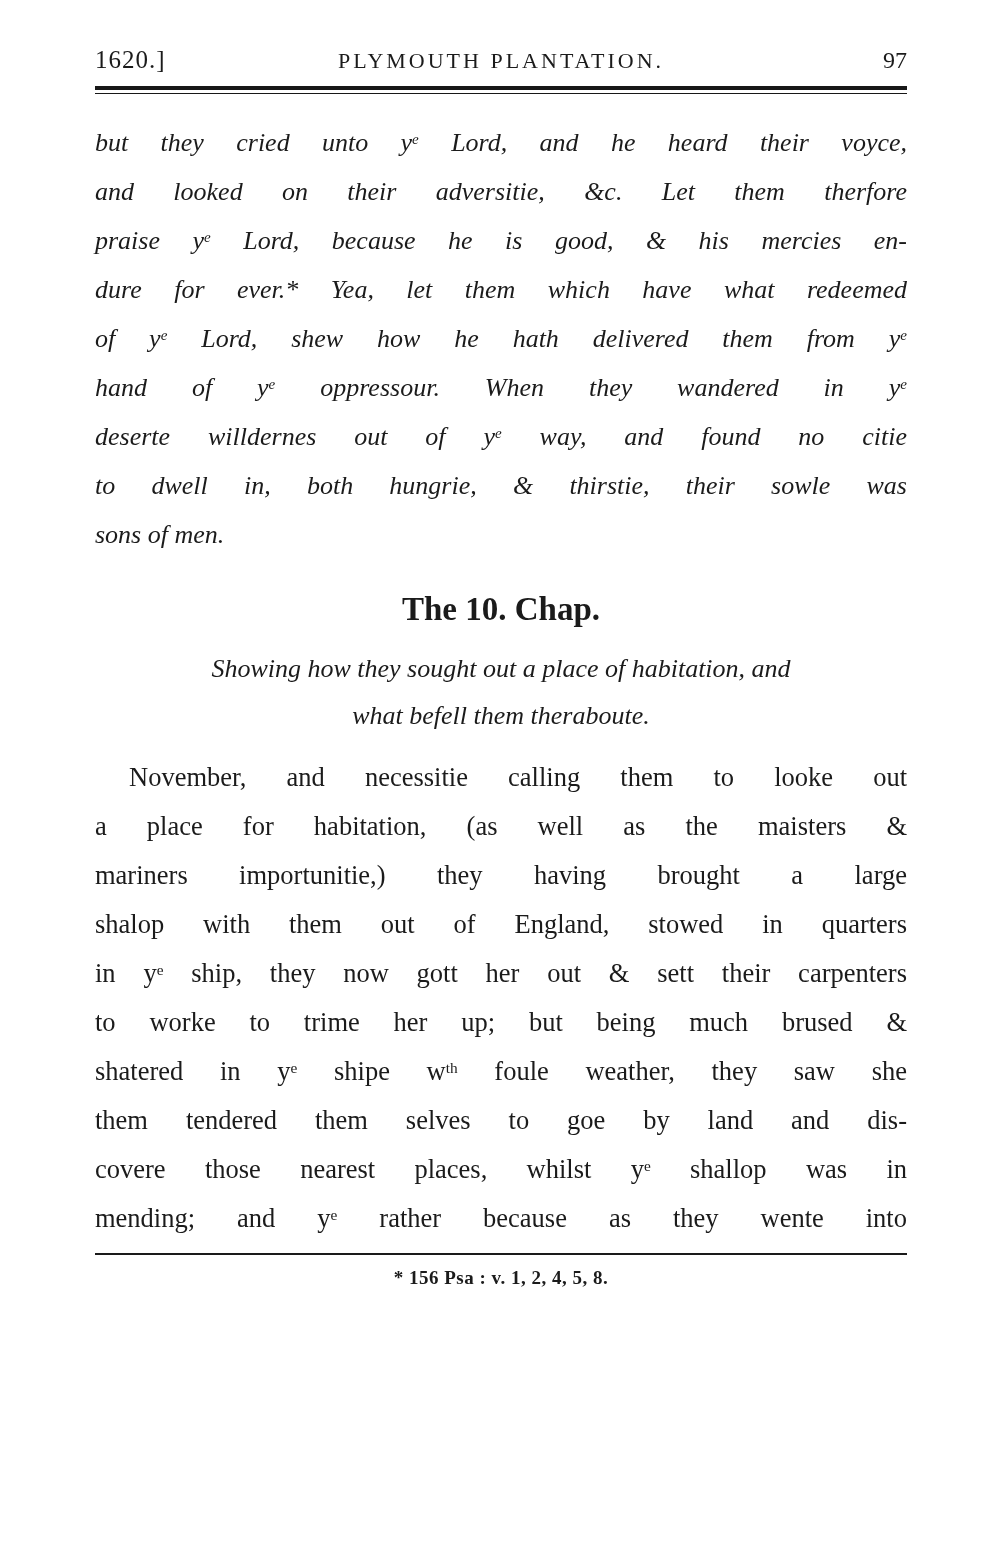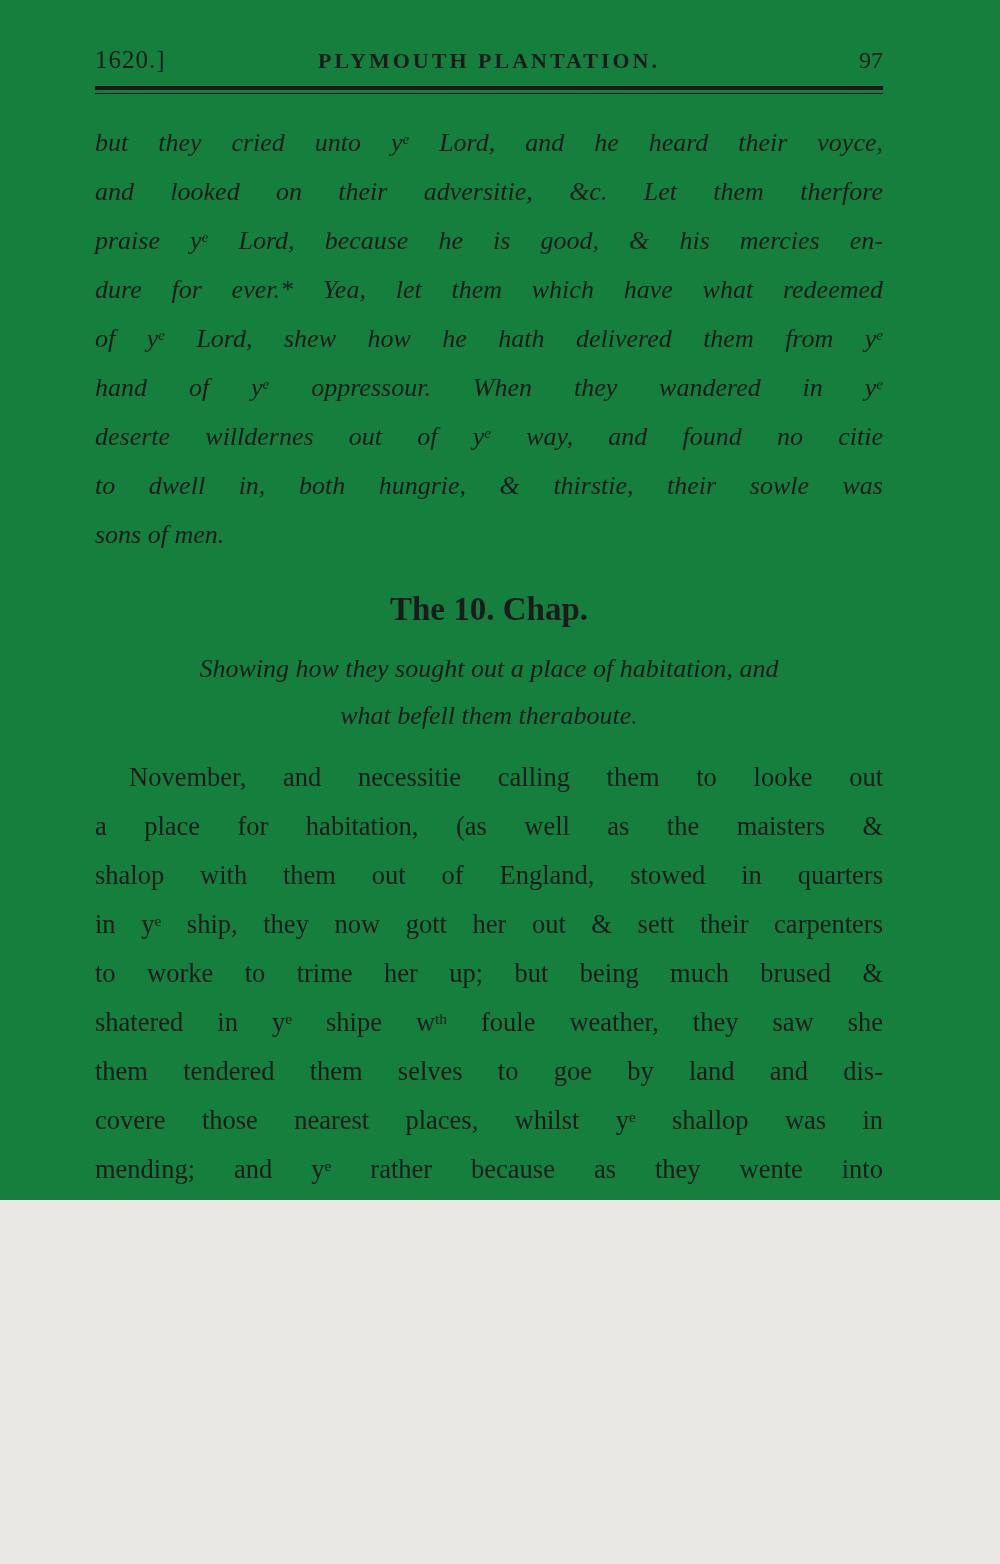--- a/index.html
+++ b/index.html
@@ -3,45 +3,45 @@
 <meta charset="utf-8">
 <style>
   html, body {
     margin: 0;
     padding: 0;
     background: #e9e7e2;
   }
   .page {
     position: relative;
     width: 1000px;
-    height: 1200px;
+    height: 1564px;
     margin: 0 auto;
-    background: #15803d;
+    background: #ffffff;
     color: #1b1b1b;
     box-sizing: border-box;
-    padding: 40px 117px 40px 95px;
+    padding: 40px 93px 40px 95px;
     font-family: "Liberation Serif", "DejaVu Serif", serif;
     overflow: hidden;
   }
   
   .page-header {
     display: flex;
     align-items: baseline;
     margin-top: 6px;
   }
   .hdr-year {
     width: 150px;
     font-size: 25px;
     letter-spacing: 1px;
   }
   .hdr-title {
     flex: 1;
     text-align: center;
     font-size: 22px;
-    font-weight: bold;
+    font-weight: normal;
     letter-spacing: 3px;
   }
   .hdr-pageno {
     width: 150px;
     text-align: right;
     font-size: 24px;
   }
   
   .rule-double {
     margin-top: 12px;
@@ -140,20 +140,21 @@
   <h2 class="chapter-heading">The 10. Chap.</h2>
 
   <section class="subtitle">
       <div class="line">Showing how they sought out a place of habitation, and</div>
       <div class="line">what befell them theraboute.</div>
     </section>
 
   <section class="body-text">
       <div class="line">November, and necessitie calling them to looke out</div>
       <div class="line">a place for habitation, (as well as the maisters &amp;</div>
+      <div class="line">mariners importunitie,) they having brought a large</div>
       <div class="line">shalop with them out of England, stowed in quarters</div>
       <div class="line">in y<sup>e</sup> ship, they now gott her out &amp; sett their carpenters</div>
       <div class="line">to worke to trime her up; but being much brused &amp;</div>
       <div class="line">shatered in y<sup>e</sup> shipe w<sup>th</sup> foule weather, they saw she</div>
       <div class="line">them tendered them selves to goe by land and dis-</div>
       <div class="line">covere those nearest places, whilst y<sup>e</sup> shallop was in</div>
       <div class="line">mending; and y<sup>e</sup> rather because as they wente into</div>
     </section>
 
   <div class="rule-bottom"></div>

